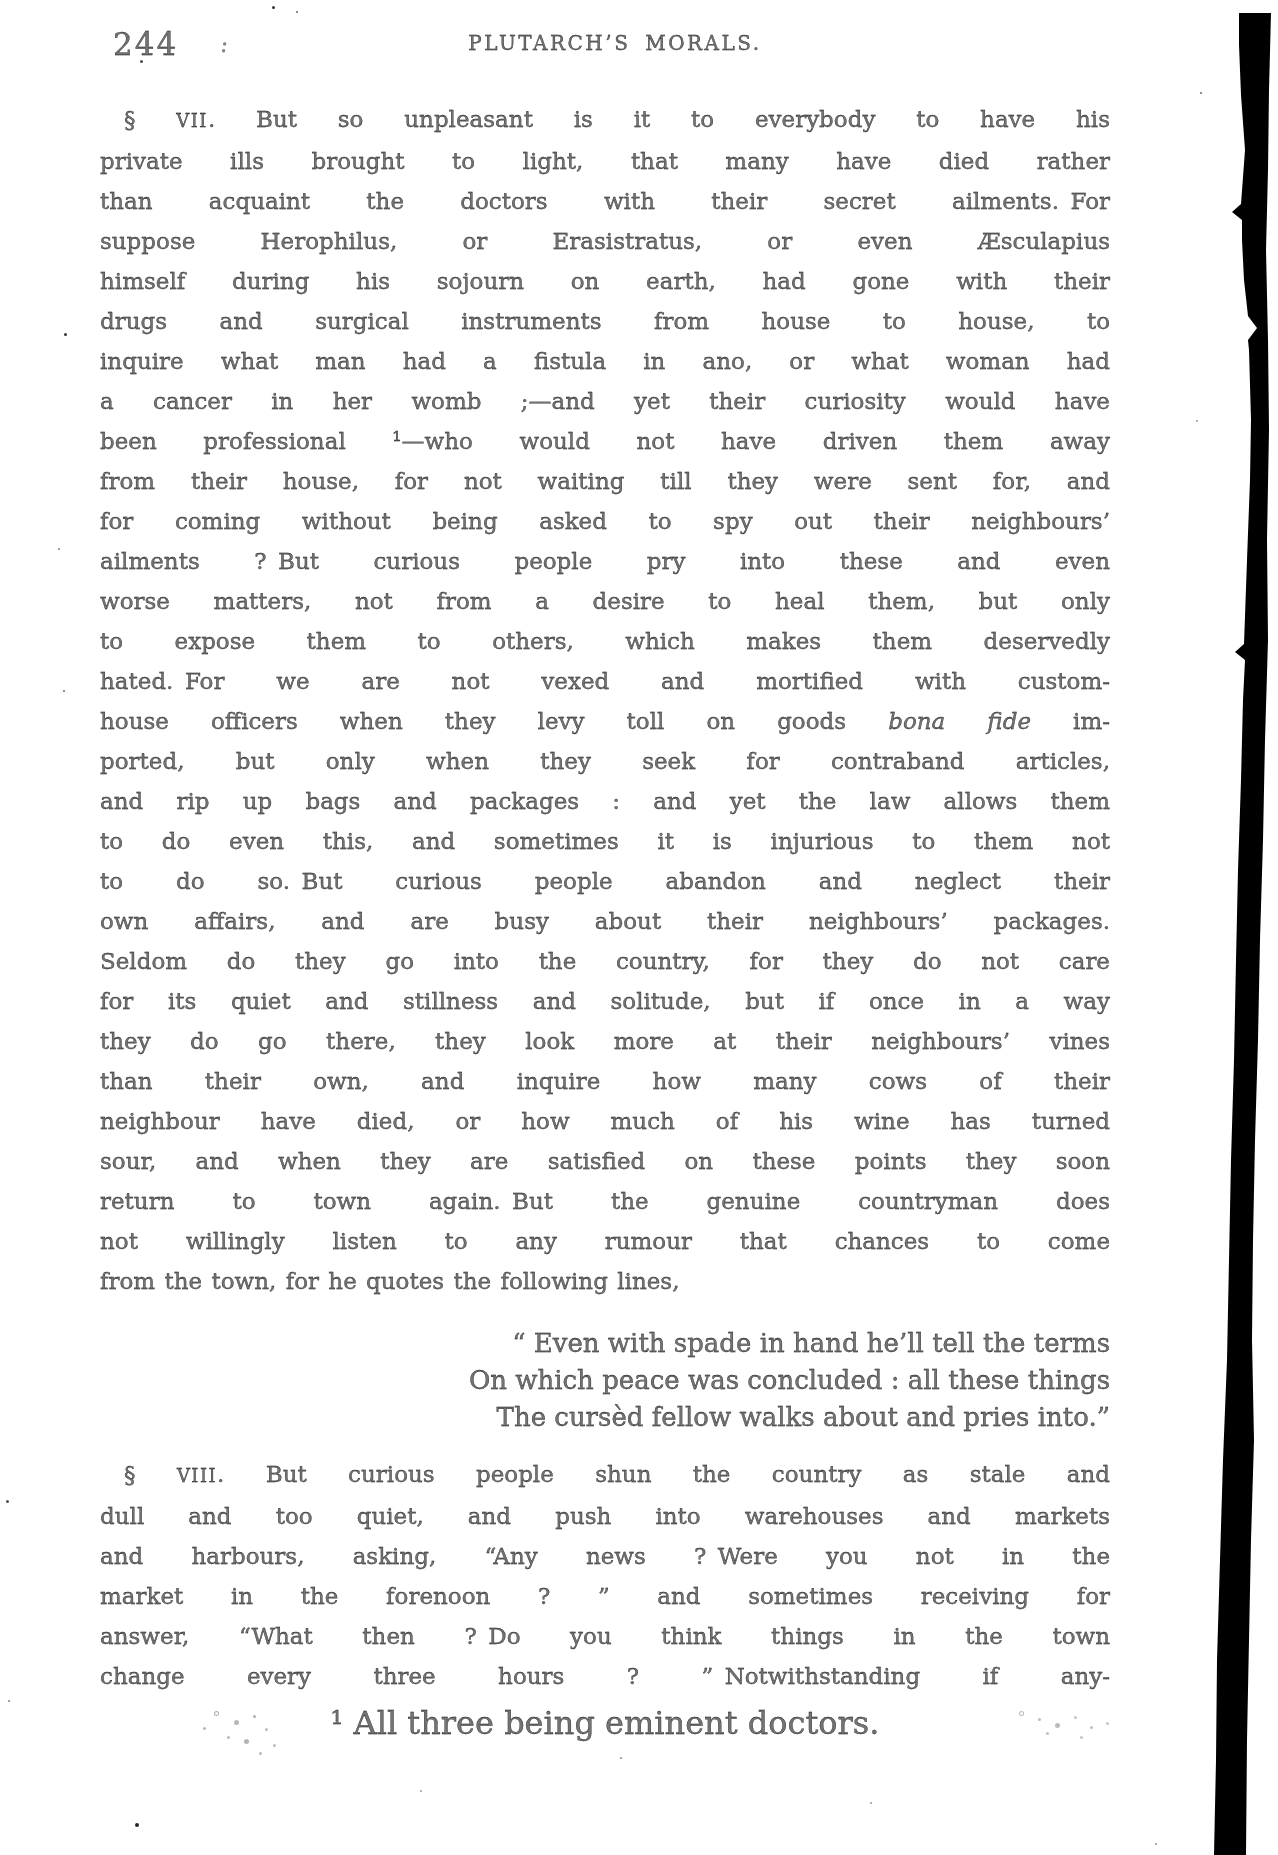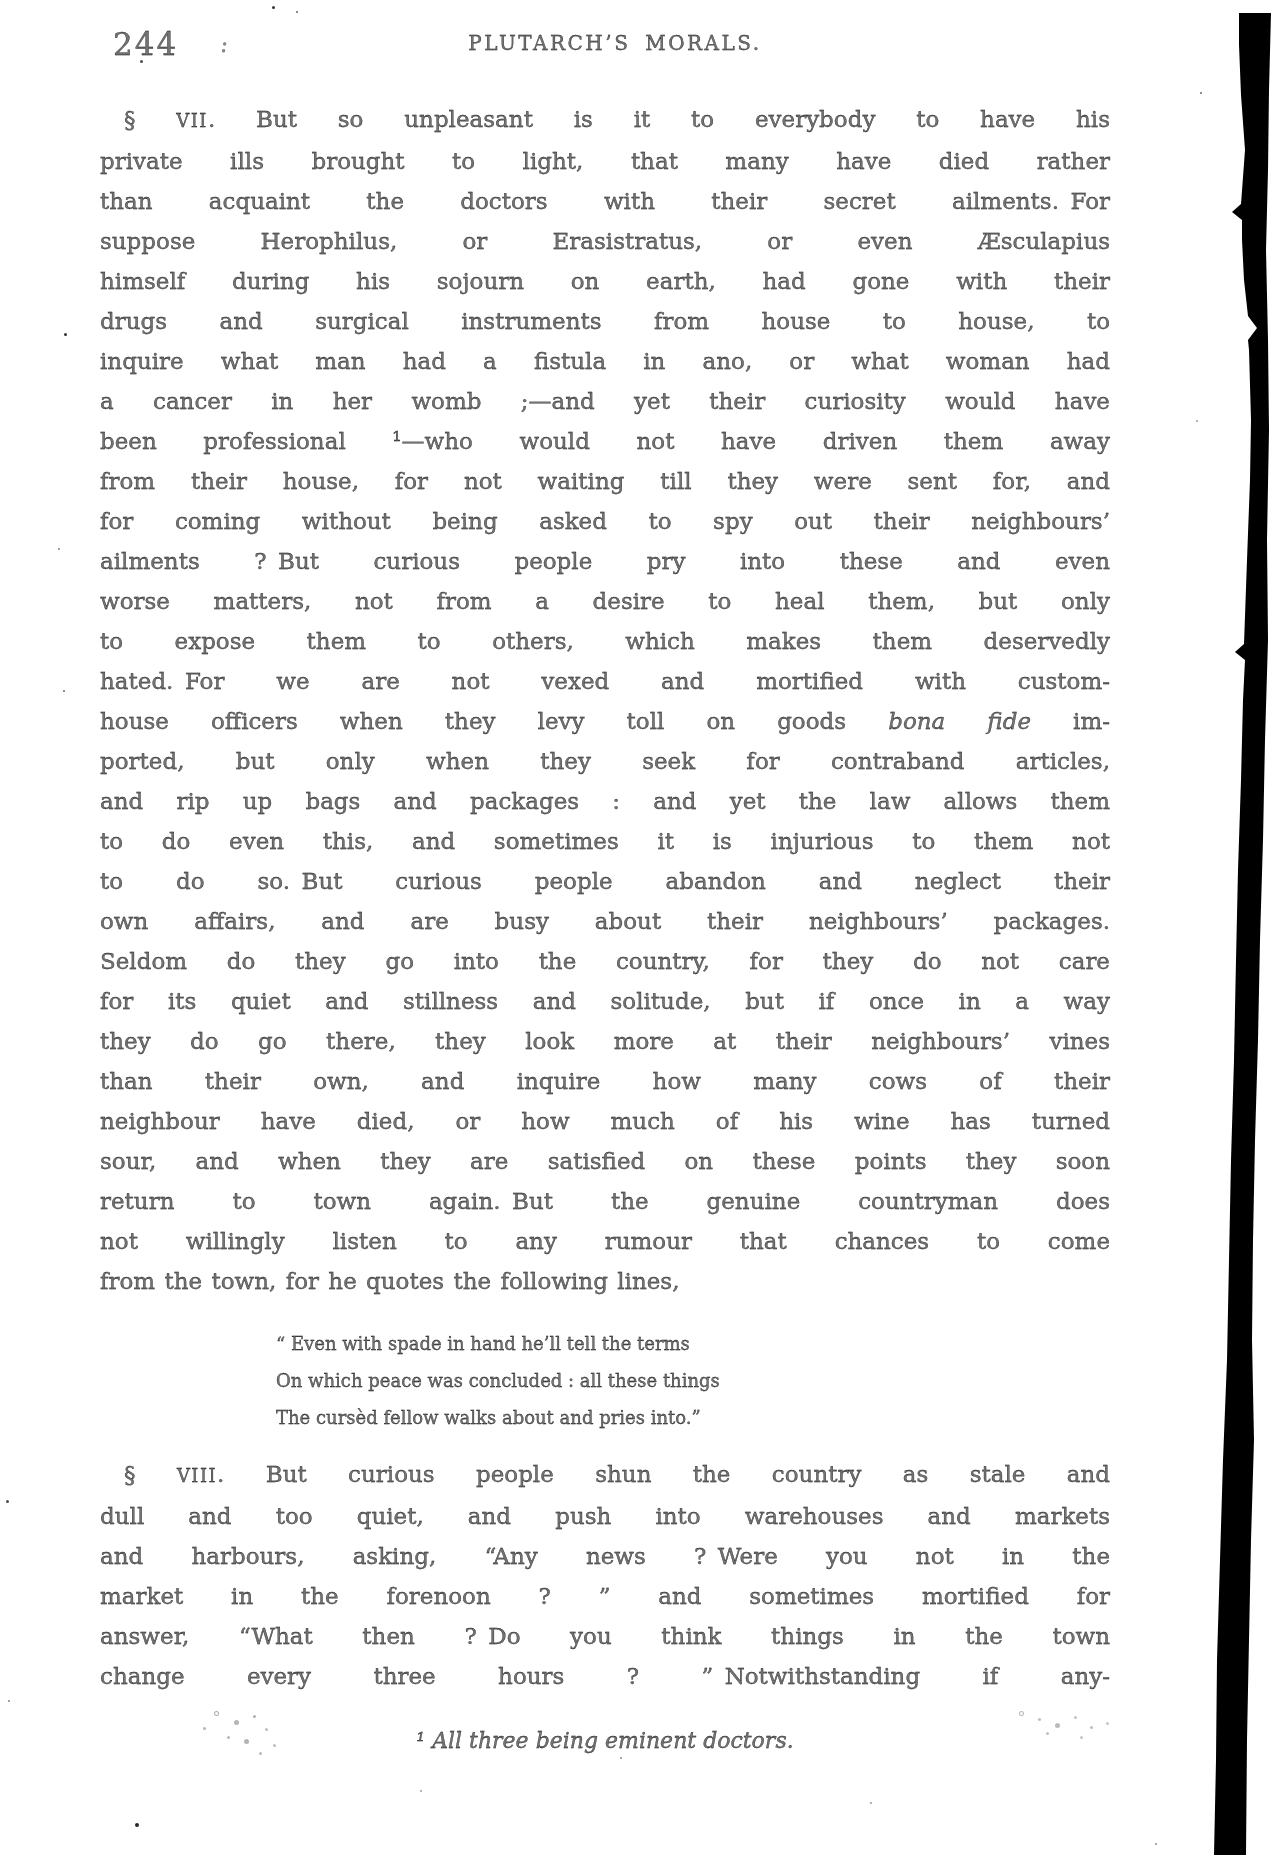--- a/index.html
+++ b/index.html
@@ -28,27 +28,26 @@
   .column{position:absolute;left:100px;top:99px;width:1010px;}
   .para{display:block;}
   .bodyline{
     font-size:23px;line-height:40px;
     text-align:justify;text-align-last:justify;
     word-spacing:2px;
   }
   .bodyline.indent{text-indent:24px;}
   .bodyline.end{text-align-last:left;}
   .verse{margin:24px 0 0 176px;}
-  .verseline{font-size:18px;line-height:37px;text-align:left;}
+  .verseline{font-size:26px;line-height:37px;text-align:right;}
   .para.second{margin-top:18px;}
   .footnote{
-    margin-top:30px;
-    font-size:22px;line-height:30px;
+    margin-top:12px;
+    font-size:32px;line-height:30px;
     text-align:center;
-    font-style:italic;
   }
   .sc{font-size:0.78em;letter-spacing:1.5px;}
   i{font-style:italic;}
   .gutter-svg{position:absolute;left:0;top:0;pointer-events:none;}
   .speck{position:absolute;background:#000;border-radius:50%;}
   .cluster{position:absolute;width:3px;height:3px;background:transparent;border-radius:50%;}
   .cluster-a{
     box-shadow:0 0 0 1px #6a6a6a, 20px 9px 0 1px #7b7b7b, 38px 3px 0 0 #6f6f6f,
       12px 24px 0 0 #808080, 30px 28px 0 1px #777, 50px 16px 0 0 #888,
       -12px 15px 0 0 #7d7d7d, 58px 32px 0 0 #8a8a8a, 44px 40px 0 0 #808080;
@@ -107,21 +106,21 @@
     <div class="verse">
         <div class="verseline">“ Even with spade in hand he’ll tell the terms</div>
         <div class="verseline">On which peace was concluded : all these things</div>
         <div class="verseline">The cursèd fellow walks about and pries into.”</div>
       </div>
 
     <div class="para second">
         <div class="bodyline indent">§ <span class="sc">VIII</span>. But curious people shun the country as stale and</div>
         <div class="bodyline">dull and too quiet, and push into warehouses and markets</div>
         <div class="bodyline">and harbours, asking, “Any news ? Were you not in the</div>
-        <div class="bodyline">market in the forenoon ? ” and sometimes mortified for</div>
+        <div class="bodyline">market in the forenoon ? ” and sometimes receiving for</div>
         <div class="bodyline">answer, “What then ? Do you think things in the town</div>
         <div class="bodyline">change every three hours ? ” Notwithstanding if any-</div>
       </div>
 
     <div class="footnote">¹ All three being eminent doctors.</div>
   </div>
 
   <svg class="gutter-svg" width="1278" height="1855" viewBox="0 0 1278 1855">
     <path fill="#000000" d="
       M 1239,13

